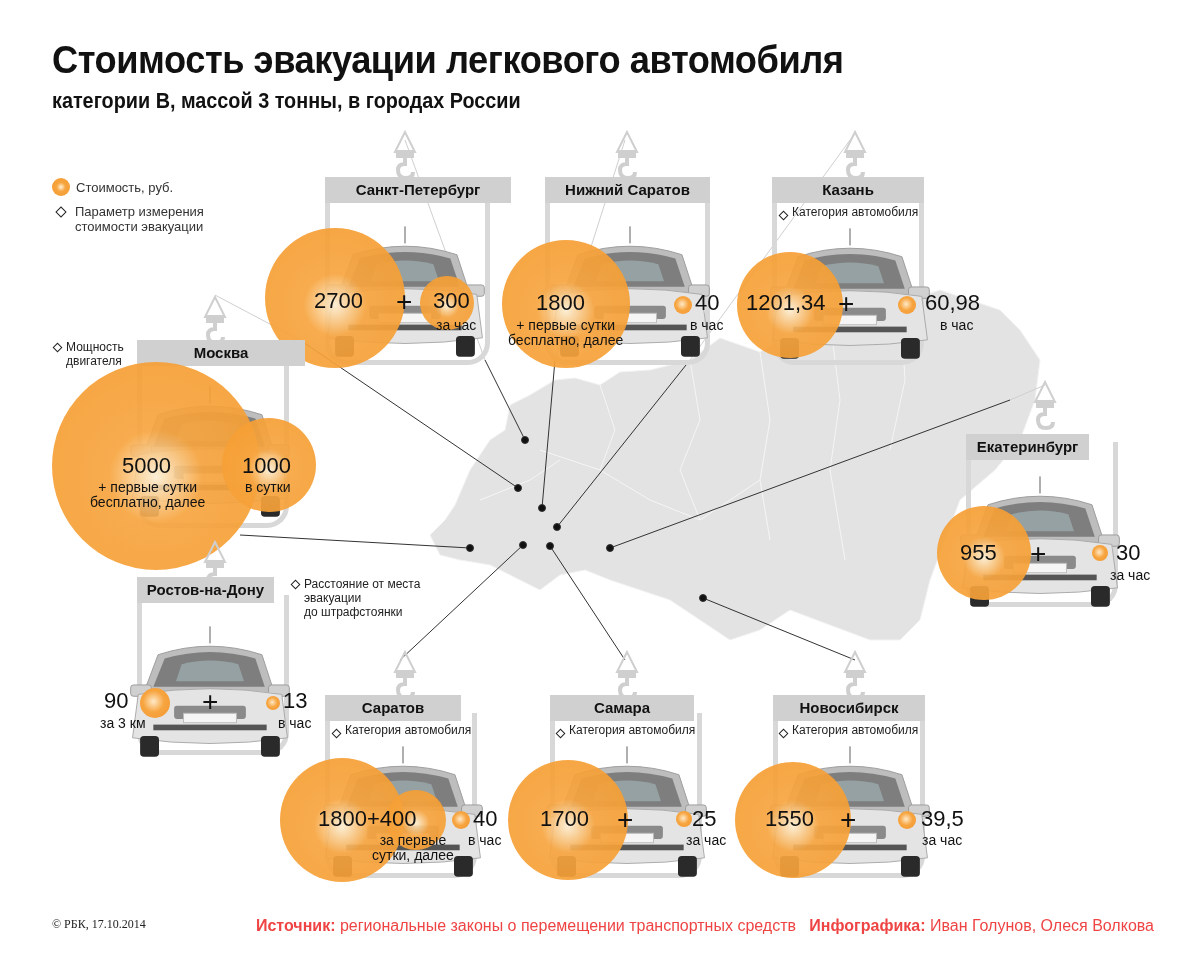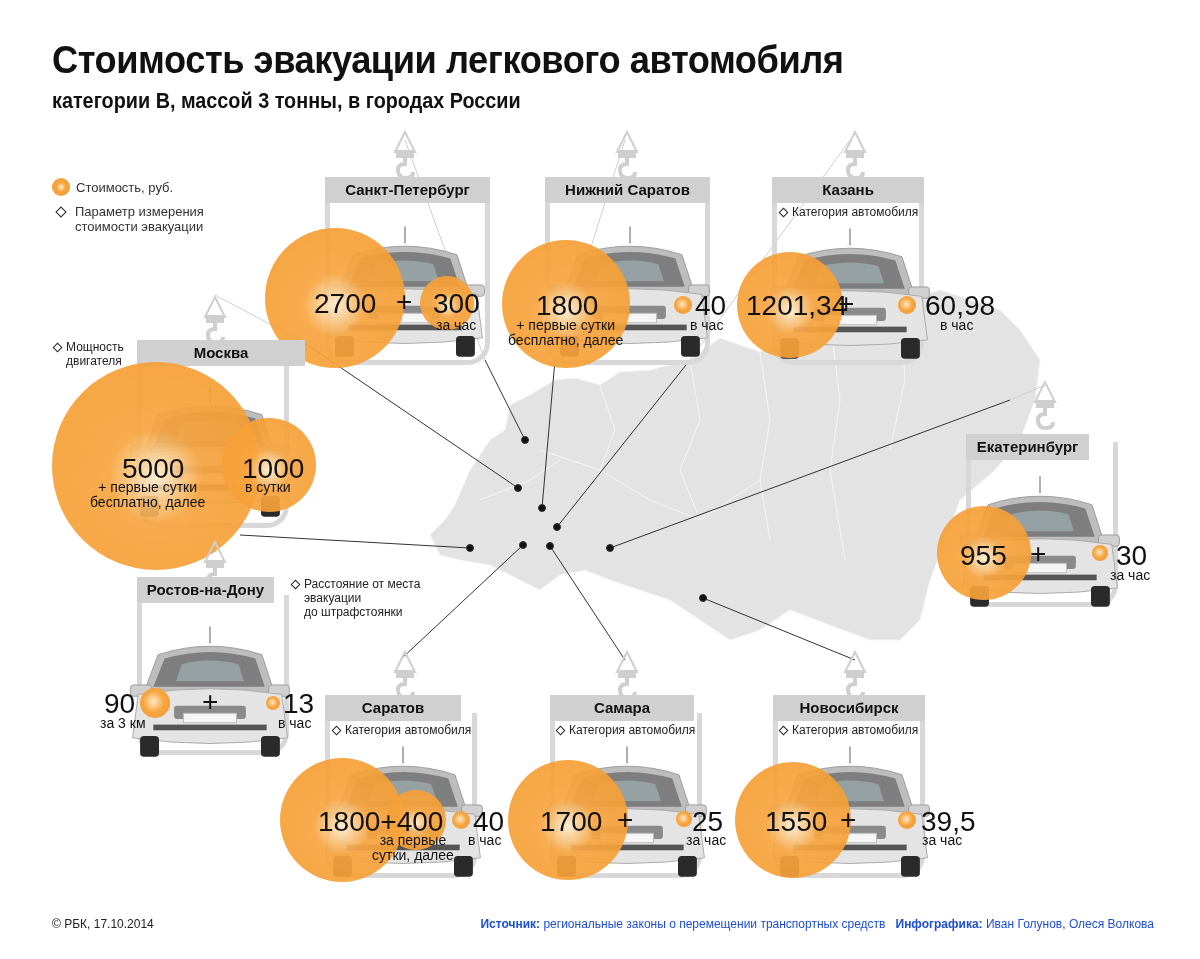--- a/index.html
+++ b/index.html
@@ -15,32 +15,32 @@
   .legend-diamond { width: 8px; height: 8px; border: 1.5px solid #222; transform: rotate(45deg); margin: 4px 10px 0 5px; flex: none; }
   .legend-text { line-height: 15px; }
 
   .map-svg { position: absolute; left: 0; top: 0; width: 1200px; height: 959px; }
 
   .city { position: absolute; }
   .sign { position: absolute; height: 26px; background: #d0d0d0; font-size: 15px; font-weight: bold; text-align: center; line-height: 26px; color: #111; white-space: nowrap; }
   .frame { position: absolute; border: 5px solid #d8d8d8; border-top: none; border-radius: 0 0 22px 22px; }
   .hook { position: absolute; width: 30px; height: 50px; }
   .car { position: absolute; }
-  .param { position: absolute; font-size: 12px; color: #222; white-space: nowrap; display: flex; align-items: center; }
+  .param { position: absolute; font-size: 12px; color: #222; white-space: nowrap; display: flex; align-items: flex-end; }
   .param .d { width: 7px; height: 7px; border: 1.3px solid #222; transform: rotate(45deg); margin-right: 5px; }
 
   .bubble { position: absolute; border-radius: 50%; background: radial-gradient(circle at 50% 55%, rgba(255,240,210,0.85) 0%, rgba(247,165,64,0.92) 30%, rgba(245,155,45,0.92) 100%); }
   .bubble-sm { position: absolute; border-radius: 50%; background: radial-gradient(circle at 45% 45%, #ffe9c8 0%, #f7a540 45%, #f29530 100%); }
 
-  .val { position: absolute; font-size: 28px; color: #111; white-space: nowrap; line-height: 1; }
+  .val { position: absolute; font-size: 22px; color: #111; white-space: nowrap; line-height: 1; }
   .note { position: absolute; font-size: 14px; color: #111; white-space: nowrap; line-height: 15px; text-align: center; }
   .plus { position: absolute; font-size: 28px; color: #111; line-height: 1; }
 
-  .footer-left { position: absolute; left: 52px; top: 917px; font-size: 12px; color: #222; }
-  .footer-right { position: absolute; right: 46px; top: 917px; font-size: 12px; color: #1d4ed8; white-space: nowrap; }
+  .footer-left { position: absolute; left: 52px; top: 917px; font-size: 12px; color: #222; font-family: Liberation Serif, serif; }
+  .footer-right { position: absolute; right: 46px; top: 917px; font-size: 16px; color: #ef4444; white-space: nowrap; }
   .footer-right b { font-weight: bold; }
 </style>
 </head>
 <body>
 
 <svg class="map-svg" viewBox="0 0 1200 959">
   <path d="M430,535 L445,520 L455,505 L470,470 L490,440 L505,430 L510,405 L530,395 L555,380 L575,378 L600,385 L620,372 L650,370 L690,360 L720,338 L760,352 L790,335 L830,320 L860,330 L880,315 L910,300 L940,290 L970,300 L1000,310 L1020,330 L1040,360 L1035,400 L1020,440 L995,470 L960,500 L945,540 L930,580 L920,620 L900,640 L870,640 L830,625 L790,610 L760,630 L730,640 L700,620 L670,600 L640,590 L610,580 L585,570 L560,575 L540,590 L510,575 L490,565 L460,560 L440,555 Z" fill="#e3e3e3" stroke="#f3f3f3" stroke-width="1"></path>
   <path d="M600,385 L615,430 L600,470 M690,360 L700,420 L680,470 L700,520 M760,352 L770,420 L760,480 L770,540 M830,320 L840,400 L830,470 L845,560 M900,300 L905,380 L890,450 M540,450 L600,470 L650,500 L700,520 L760,480 M480,500 L530,480 L560,460" fill="none" stroke="#f5f5f5" stroke-width="1"></path>
 
   <g stroke="#333" stroke-width="1" fill="#111">
@@ -111,21 +111,21 @@
       <path d="M15,28 L15,34 Q8,34 8,40 Q8,48 16,48 Q23,48 23,42" fill="none" stroke="#cfcfcf" stroke-width="4"></path>
     </symbol>
   </defs>
 </svg>
 
 <div class="city">
   <svg class="hook" style="left:390px;top:130px">
       <use href="#hook"></use>
     </svg>
   <div class="frame" style="left:325px;top:195px;width:165px;height:170px"></div>
-  <div class="sign" style="left:325px;top:177px;width:165px">Санкт-Петербург</div>
+  <div class="sign" style="left:325px;top:177px;width:186px">Санкт-Петербург</div>
   <svg class="car" style="left:320px;top:220px;width:170px;height:145px">
       <use href="#car"></use>
     </svg>
   <div class="bubble" style="left:265px;top:228px;width:140px;height:140px"></div>
   <div class="bubble" style="left:420px;top:276px;width:54px;height:54px"></div>
   <div class="val" style="left:314px;top:290px">2700</div>
   <div class="plus" style="left:396px;top:288px">+</div>
   <div class="val" style="left:433px;top:290px">300</div>
   <div class="note" style="left:436px;top:318px">за час</div>
 </div>

